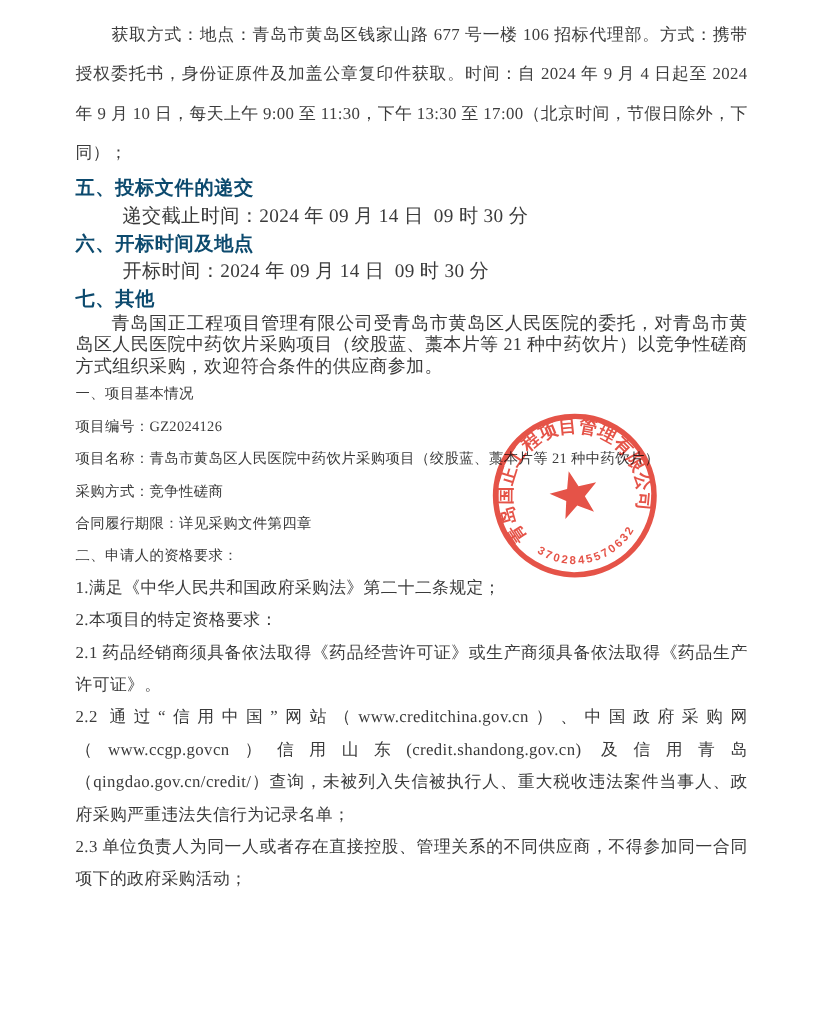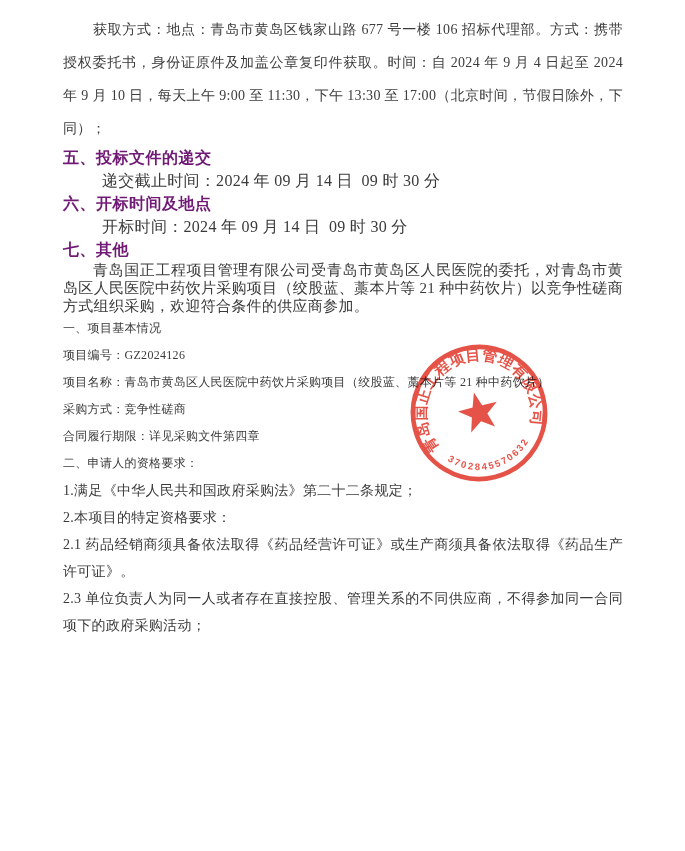--- a/index.html
+++ b/index.html
@@ -20,21 +20,21 @@
     line-height: 33px;
     text-align: justify;
     text-indent: 30px;
     letter-spacing: 0.3px;
     color: #3c3c3c;
   }
   .heading {
     font-family: "Liberation Sans", "DejaVu Sans", sans-serif;
     font-size: 16px;
     font-weight: bold;
-    color: #701a75;
+    color: #0c4a6e;
     line-height: 22px;
     margin: 2px 0 0 0;
     letter-spacing: 0.5px;
   }
   .secline {
     font-size: 16px;
     line-height: 23px;
     padding-left: 39px;
     letter-spacing: 0.3px;
     white-space: pre-wrap;
@@ -100,20 +100,21 @@
     <div class="line27">一、项目基本情况</div>
     <div class="line27">项目编号：GZ2024126</div>
     <div class="line27">项目名称：青岛市黄岛区人民医院中药饮片采购项目（绞股蓝、藁本片等 21 种中药饮片）</div>
     <div class="line27">采购方式：竞争性磋商</div>
     <div class="line27">合同履行期限：详见采购文件第四章</div>
 
     <div class="line27">二、申请人的资格要求：</div>
     <p class="item27">1.满足《中华人民共和国政府采购法》第二十二条规定；</p>
     <p class="item27">2.本项目的特定资格要求：</p>
     <p class="item27">2.1 药品经销商须具备依法取得《药品经营许可证》或生产商须具备依法取得《药品生产许可证》。</p>
+    <p class="item27">2.2 通过“信用中国”网站（www.creditchina.gov.cn）、中国政府采购网（www.ccgp.govcn）信用山东(credit.shandong.gov.cn) 及信用青岛（qingdao.gov.cn/credit/）查询，未被列入失信被执行人、重大税收违法案件当事人、政府采购严重违法失信行为记录名单；</p>
     <p class="item27">2.3 单位负责人为同一人或者存在直接控股、管理关系的不同供应商，不得参加同一合同项下的政府采购活动；</p>
 
   </div>
 
   <svg class="seal" viewBox="0 0 150 150" xmlns="http://www.w3.org/2000/svg">
     <defs>
       <path id="sealArcTop" d="M 29.1,101.5 A 53,53 0 1 1 120.9,101.5" fill="none"></path>
       <path id="sealArcBottom" d="M 25.6,103.5 A 57,57 0 0 0 124.4,103.5" fill="none"></path>
     </defs>
     <g transform="rotate(-14 75 75)">

